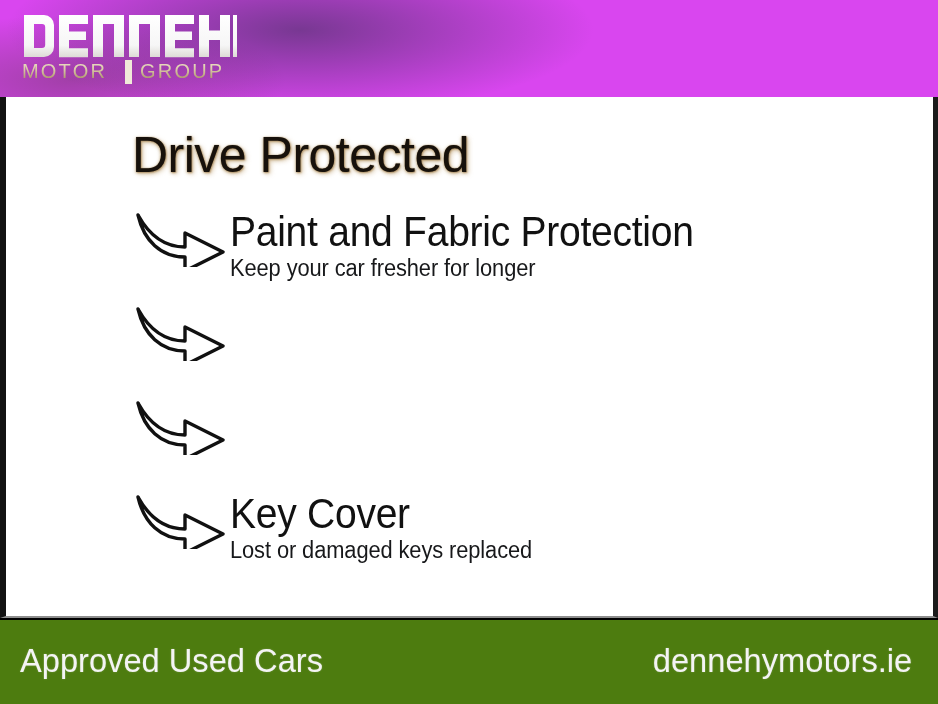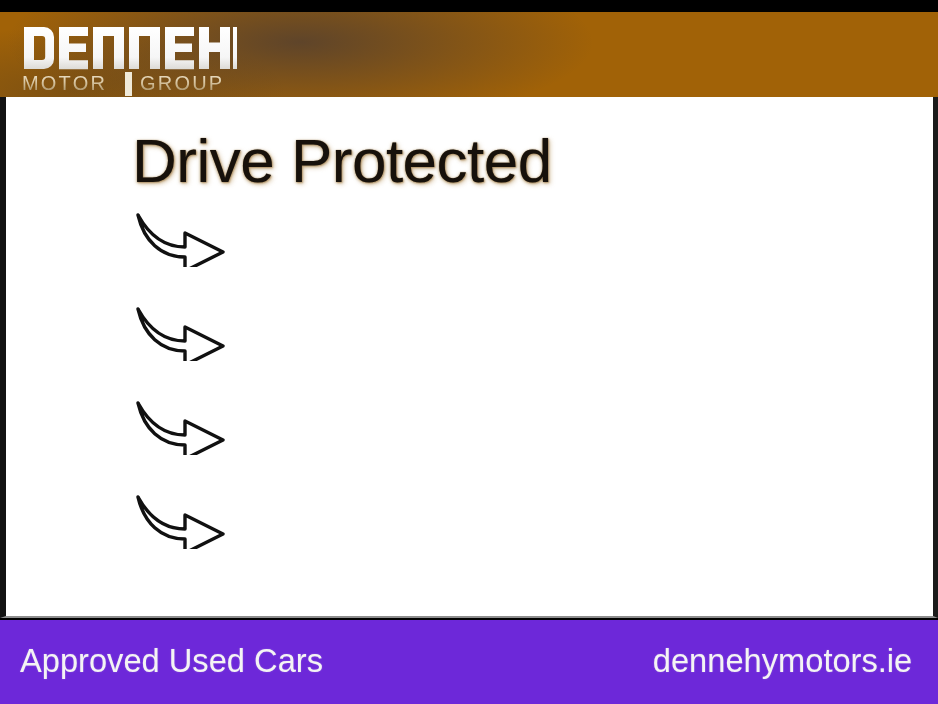--- a/index.html
+++ b/index.html
@@ -19,24 +19,24 @@
     position: relative;
     width: 938px;
     height: 704px;
     background: #000000;
   }
 
   
   .header-band {
     position: absolute;
     left: 0;
-    top: 12px;
+    top: 0;
     width: 938px;
     height: 97px;
-    background: #a16207;
+    background: #d946ef;
     overflow: hidden;
   }
   .header-sheen {
     position: absolute;
     left: 0;
     top: 0;
     width: 938px;
     height: 97px;
     background:
       radial-gradient(ellipse 420px 120px at 300px 30px, rgba(40,44,70,0.55) 0%, rgba(10,10,16,0.0) 70%),
@@ -75,21 +75,21 @@
     left: 0;
     top: 0;
     right: 0;
     bottom: 0;
   }
 
   .headline {
     position: absolute;
     left: 126px;
     top: 33px;
-    font-size: 62px;
+    font-size: 50px;
     line-height: 1;
     font-weight: 400;
     letter-spacing: -0.5px;
     color: #17110b;
     white-space: nowrap;
     text-shadow:
       0 0 1px rgba(120,96,62,0.85),
       1px 1px 2px rgba(180,150,105,0.9),
       2px 2px 5px rgba(205,180,140,0.75),
       -1px 1px 3px rgba(190,165,120,0.5);
@@ -145,21 +145,21 @@
     transform-origin: left center;
   }
 
   
   .footer-band {
     position: absolute;
     left: 0;
     top: 620px;
     width: 938px;
     height: 84px;
-    background: #6d28d9;
+    background: #4d7c0f;
   }
   .footer-left {
     position: absolute;
     left: 20px;
     top: 20px;
     font-size: 34px;
     line-height: 40px;
     font-weight: 400;
     color: #f4f4f4;
     white-space: nowrap;
@@ -248,20 +248,24 @@
 
       <div class="benefits">
 
         <div class="benefit-row">
           <span class="benefit-arrow">
             <svg width="92" height="56" viewBox="0 0 92 56" aria-hidden="true">
               <path d="M3 4 C 14 24, 30 36, 50 36 L 50 22 L 88 41 L 50 60 L 50 46
                        C 26 46, 9 30, 3 4 Z" fill="#ffffff" stroke="#111111" stroke-width="3.4" stroke-linejoin="round" stroke-linecap="round"></path>
             </svg>
           </span>
+          <div class="benefit-text">
+            <div class="benefit-title">Paint and Fabric Protection</div>
+            <div class="benefit-sub">Keep your car fresher for longer</div>
+          </div>
         </div>
 
         <div class="benefit-row">
           <span class="benefit-arrow">
             <svg width="92" height="56" viewBox="0 0 92 56" aria-hidden="true">
               <path d="M3 4 C 14 24, 30 36, 50 36 L 50 22 L 88 41 L 50 60 L 50 46
                        C 26 46, 9 30, 3 4 Z" fill="#ffffff" stroke="#111111" stroke-width="3.4" stroke-linejoin="round" stroke-linecap="round"></path>
             </svg>
           </span>
         </div>
@@ -275,20 +279,24 @@
           </span>
         </div>
 
         <div class="benefit-row">
           <span class="benefit-arrow">
             <svg width="92" height="56" viewBox="0 0 92 56" aria-hidden="true">
               <path d="M3 4 C 14 24, 30 36, 50 36 L 50 22 L 88 41 L 50 60 L 50 46
                        C 26 46, 9 30, 3 4 Z" fill="#ffffff" stroke="#111111" stroke-width="3.4" stroke-linejoin="round" stroke-linecap="round"></path>
             </svg>
           </span>
+          <div class="benefit-text">
+            <div class="benefit-title">Key Cover</div>
+            <div class="benefit-sub">Lost or damaged keys replaced</div>
+          </div>
         </div>
 
       </div>
     </div>
   </div>
 
   <div class="footer-band">
     <div class="footer-left">Approved Used Cars</div>
     <div class="footer-right">dennehymotors.ie</div>
   </div>

